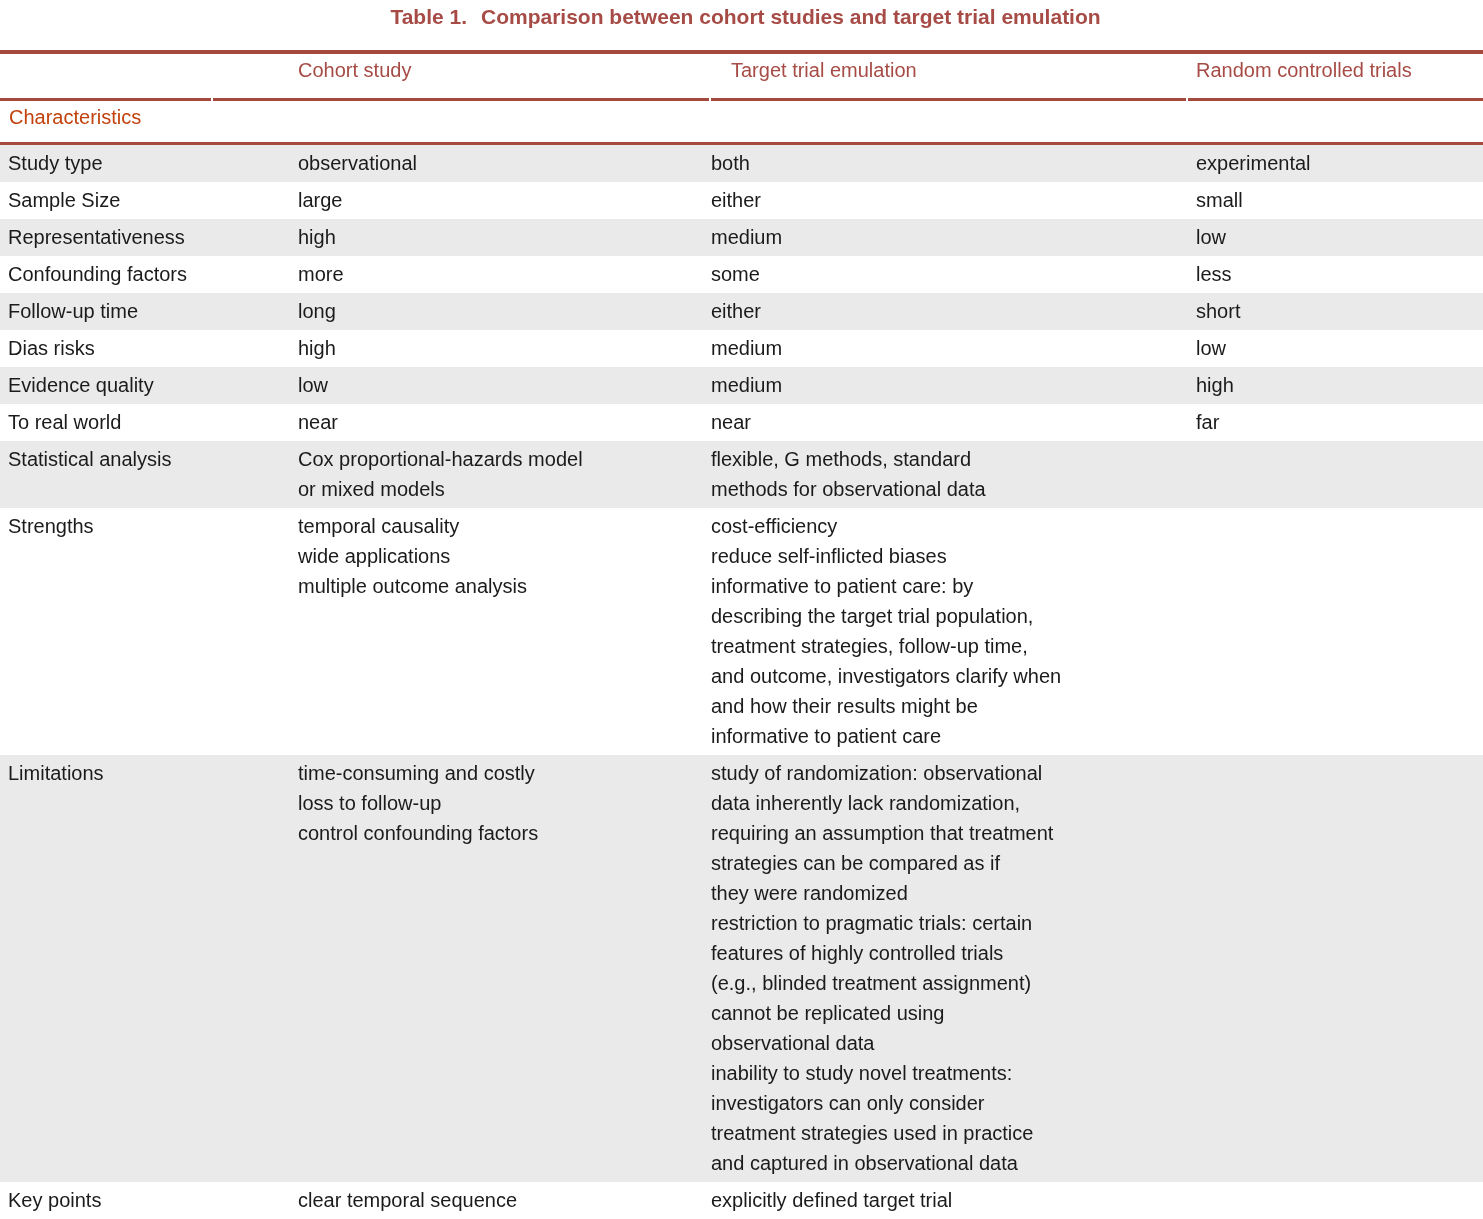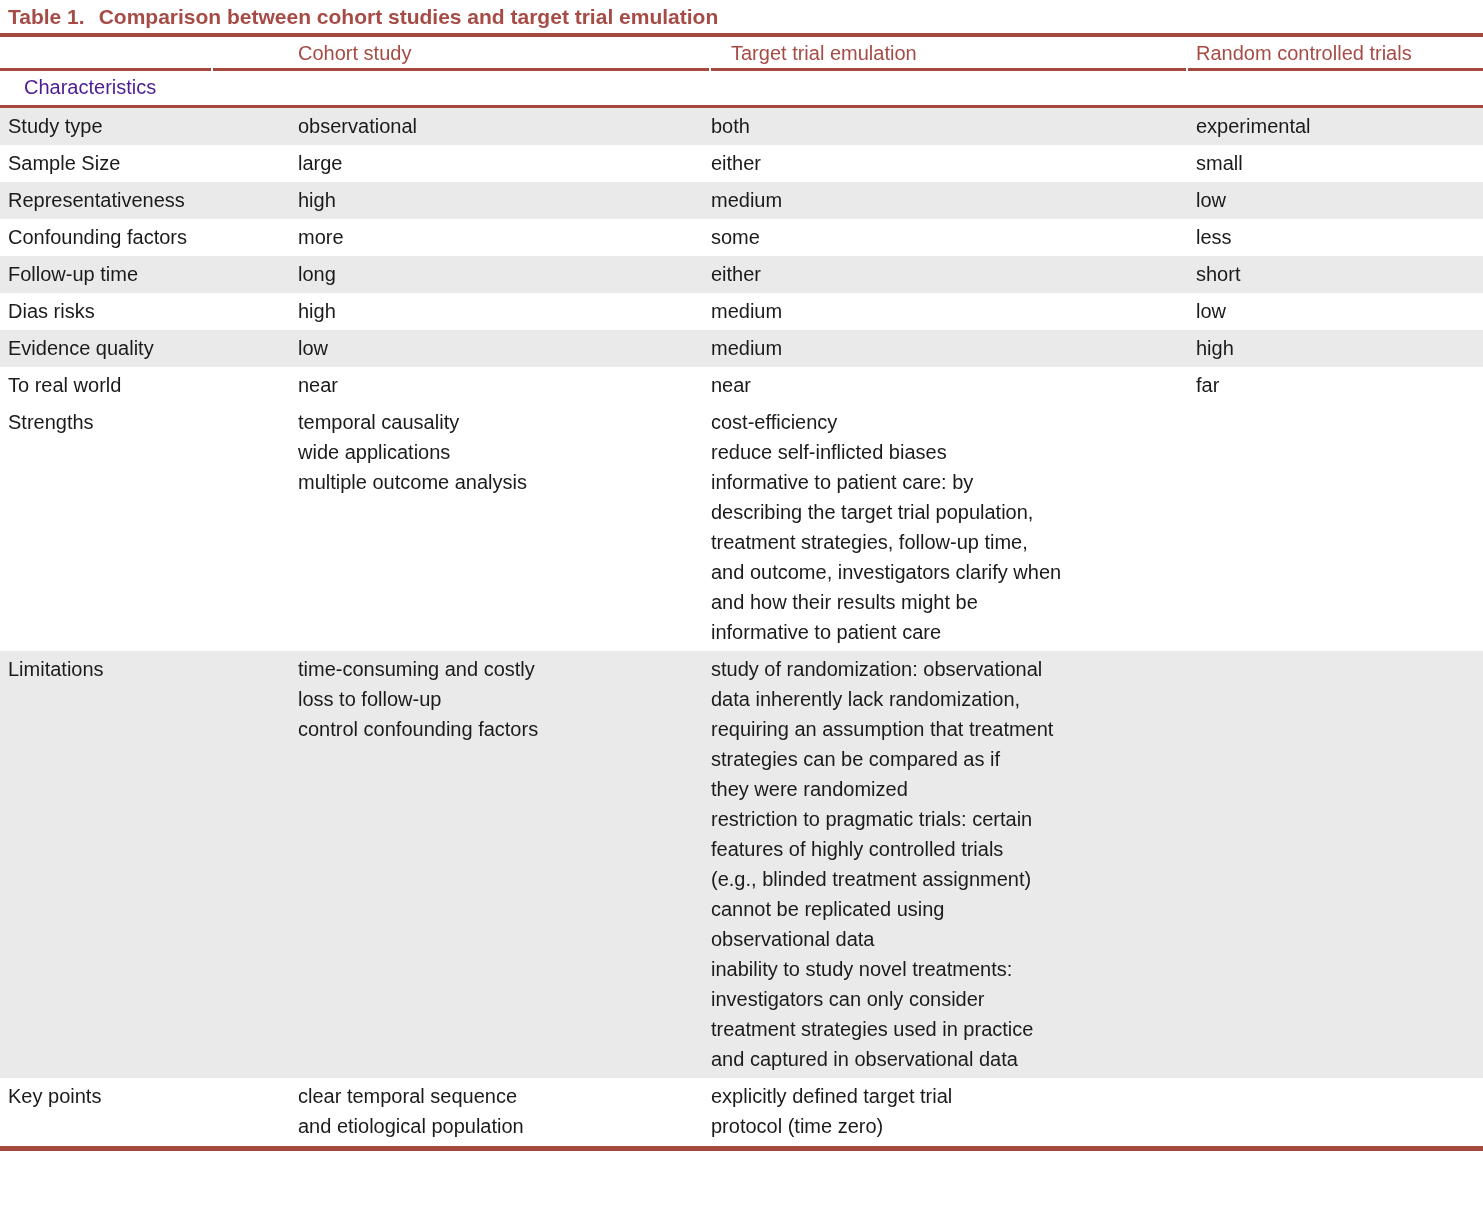--- a/index.html
+++ b/index.html
@@ -11,25 +11,26 @@
     width: 1483px;
     height: 1219px;
     font-family: "Liberation Sans", "DejaVu Sans", sans-serif;
     color: #1b1b1b;
     position: relative;
     overflow: hidden;
   }
 
   
   .table-title {
-    padding: 6px 0 5px 8px;
+    padding: 6px 0 22px 8px;
     font-size: 21px;
     line-height: 22px;
     font-weight: bold;
     color: #A64B45;
+    text-align: center;
   }
   .table-title .title-label { margin-right: 14px; }
 
   
   .rule-full {
     width: 1483px;
     background: #A5493F;
   }
   .rule-title { height: 4px; }
   .rule-section { height: 3px; }
@@ -47,43 +48,43 @@
     background: #A5493F;
   }
   .seg-1 { width: 211px; }
   .seg-2 { width: 496px; }
   .seg-3 { width: 475px; }
   .seg-4 { width: 295px; }
 
   
   .header-row {
     position: relative;
-    height: 31px;
+    height: 44px;
     width: 1483px;
     text-decoration: underline;
   }
   .header-row .col-header {
     position: absolute;
     top: 0;
     font-size: 20px;
     line-height: 33px;
     color: #A64B45;
     white-space: nowrap;
   }
   .col-header.pos-2 { left: 298px; }
   .col-header.pos-3 { left: 731px; }
   .col-header.pos-4 { left: 1196px; text-align: center; }
 
   
   .section-row {
-    height: 34px;
+    height: 41px;
     font-size: 20px;
     line-height: 33px;
-    color: #4c1d95;
-    padding-left: 24px;
+    color: #c2410c;
+    padding-left: 9px;
   }
 
   
   table.data-table {
     border-collapse: collapse;
     table-layout: fixed;
     width: 1483px;
   }
   table.data-table td {
     vertical-align: top;
@@ -234,20 +235,34 @@
         </td>
         <td>
           <div class="cell-line">near</div>
         </td>
         <td>
           <div class="cell-line">near</div>
         </td>
         <td>
           <div class="cell-line">far</div>
         </td>
+      </tr>
+      <tr class="shaded">
+        <td>
+          <div class="cell-line">Statistical analysis</div>
+        </td>
+        <td>
+          <div class="cell-line">Cox proportional-hazards model</div>
+          <div class="cell-line">or mixed models</div>
+        </td>
+        <td>
+          <div class="cell-line">flexible, G methods, standard</div>
+          <div class="cell-line">methods for observational data</div>
+        </td>
+        <td></td>
       </tr>
       <tr>
         <td>
           <div class="cell-line">Strengths</div>
         </td>
         <td>
           <div class="cell-line">temporal causality</div>
           <div class="cell-line">wide applications</div>
           <div class="cell-line">multiple outcome analysis</div>
         </td>

